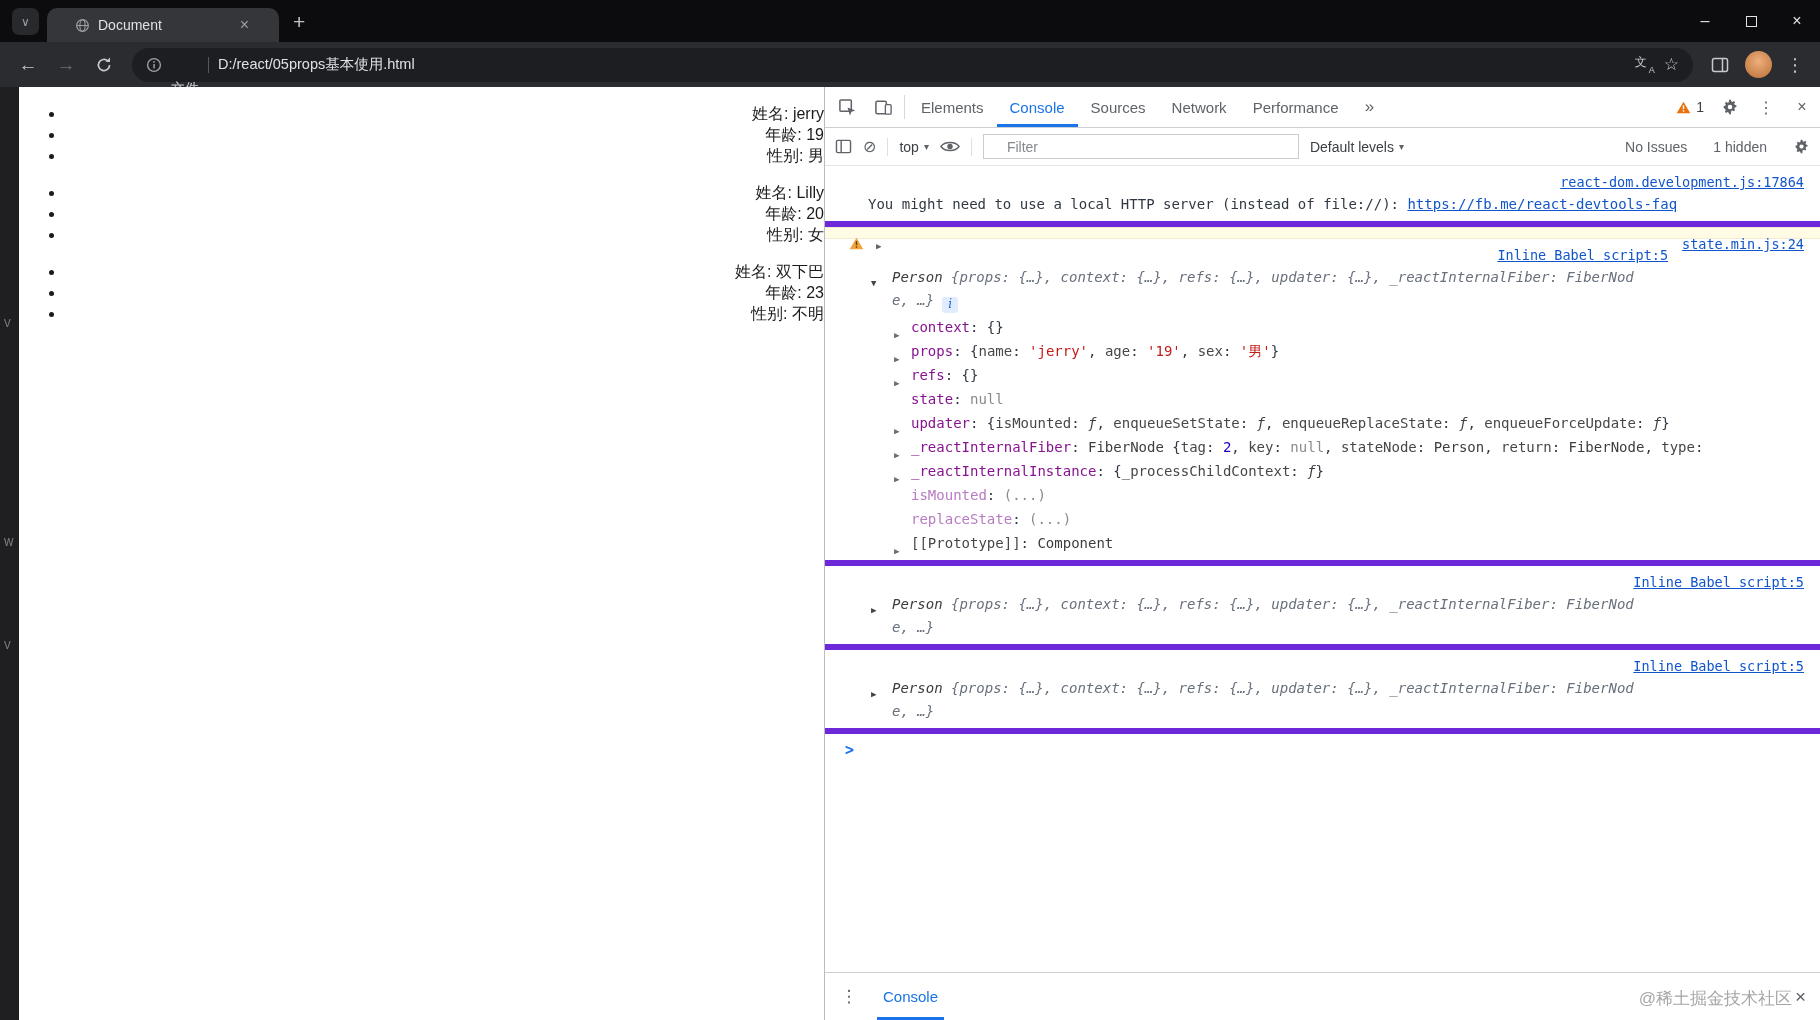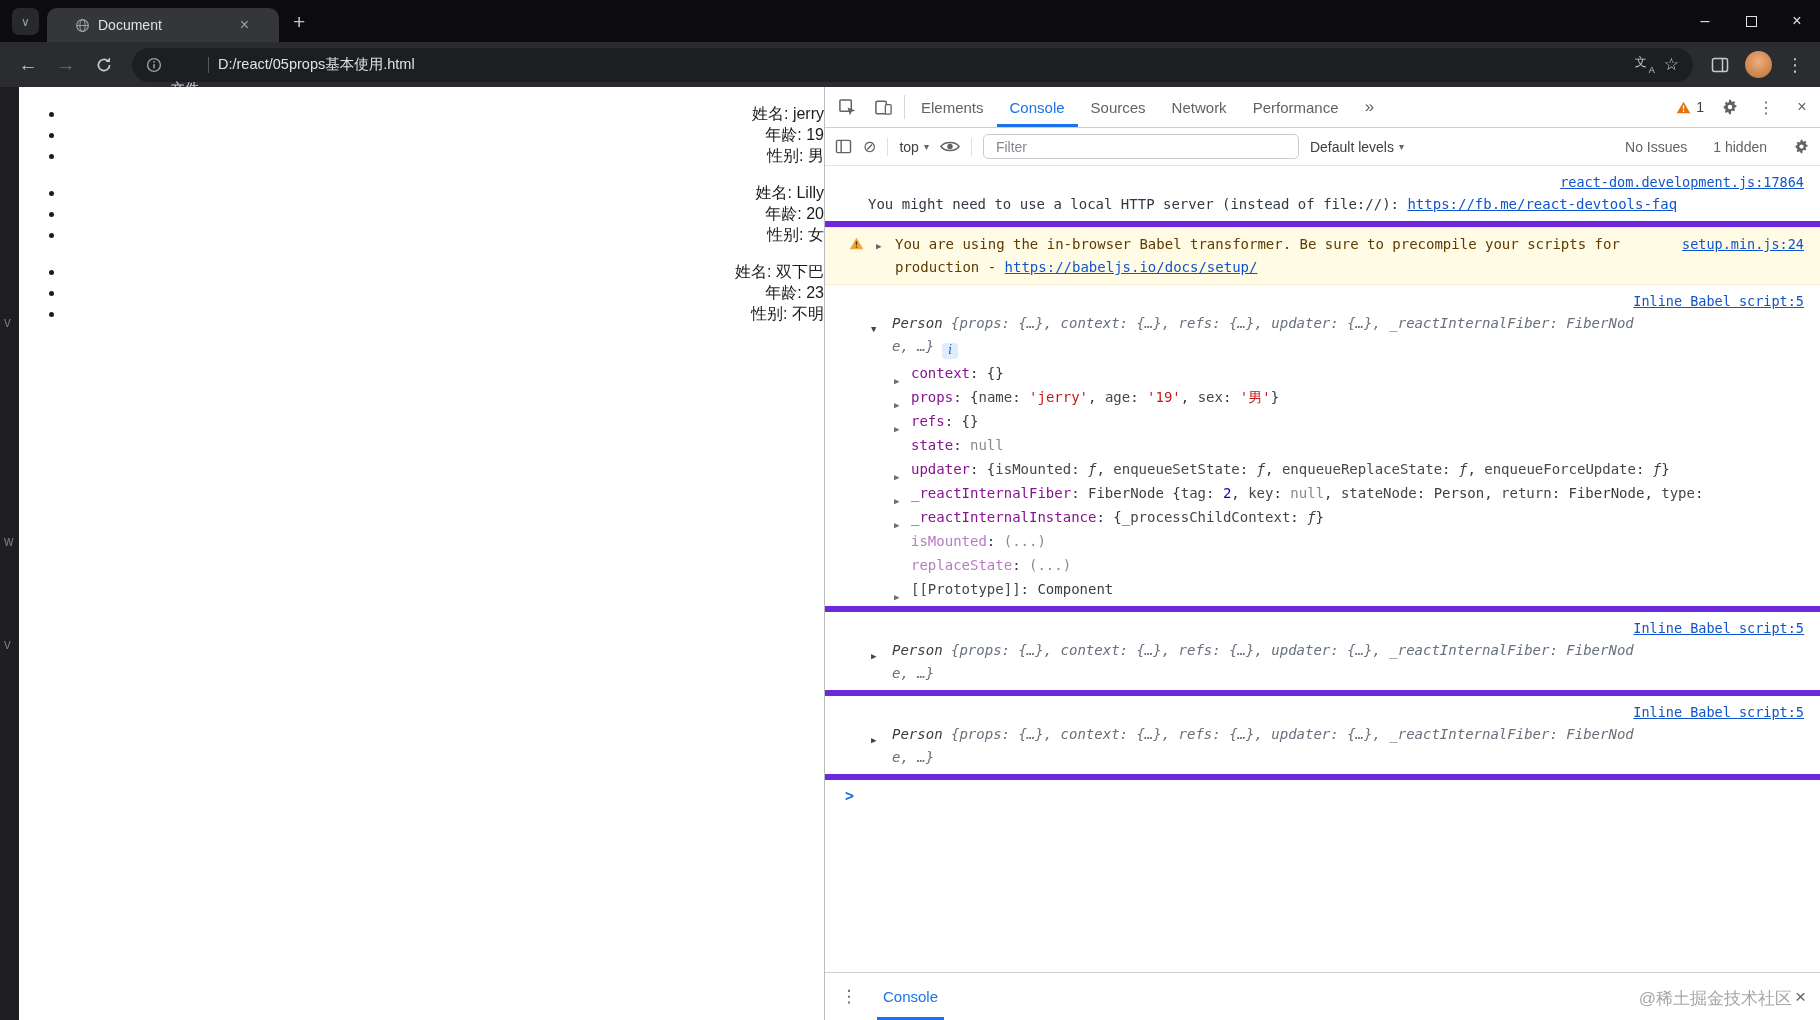--- a/index.html
+++ b/index.html
@@ -77,21 +77,21 @@
   .warnbadge { display:flex; align-items:center; gap:5px; padding:0 8px; font-size:14px;
     color:#3c4043; cursor:pointer; }
 
   .dt-toolbar { height:38px; display:flex; align-items:center; gap:11px; padding:0 10px;
     border-bottom:1px solid #e2e5e8; font-size:14px; color:#3c4043; }
   .tool-ic { display:flex; align-items:center; justify-content:center; color:#5f6368;
     cursor:pointer; font-size:16px; }
   .vsep { width:1px; height:18px; background:#dde0e3; }
   .ddgroup { display:flex; align-items:center; gap:5px; cursor:pointer; white-space:nowrap; }
   .caret { font-size:10px; color:#5f6368; }
-  .filter { width:316px; height:25px; border:1px solid #c9cdd2; border-radius:5px; padding:0 12px;
+  .filter { width:316px; height:25px; border:1px solid #c9cdd2; border-radius:0; padding:0 23px;
     font-size:14px; color:#333; outline:none; font-family:"Liberation Sans",sans-serif; }
   .filter::placeholder { color:#85898e; }
   .right-cluster { margin-left:auto; display:flex; align-items:center; gap:26px;justify-content:flex-end; }
   .muted-lbl { color:#5f6368; white-space:nowrap; cursor:pointer; }
 
   
   .dt-console { position:absolute; top:79px; left:0; right:0; bottom:48px; overflow-y:auto;
     font-family:"DejaVu Sans Mono", monospace; font-size:14px; color:#303942; }
   .entry { border-bottom:6px solid #6d28d9; padding:5px 16px 5px 43px; line-height:23px;
     position:relative; }
@@ -329,22 +329,21 @@
     <div class="entry entry-warn">
       <span class="warn-svg">
         <svg width="15" height="13" viewBox="0 0 16 14">
             <path d="M8 0.8 L15.3 13.2 H0.7 Z" fill="#f2a33c"></path>
             <rect x="7.25" y="4.6" width="1.5" height="4.2" fill="#5c3c00"></rect>
             <rect x="7.25" y="10" width="1.5" height="1.6" fill="#5c3c00"></rect>
           </svg>
       </span>
       <span class="warn-tri">▶</span>
       <div>
-        <span class="src-link fr">setup.min.js:24</span>
-        <span><span>You are using the in-browser Babel transformer. Be sure to precompile your scripts for production - </span><span class="tok-link">https://babeljs.io/docs/setup/</span></span>
+        <span class="src-link fr">state.min.js:24</span>
       </div>
     </div>
 
     <div class="entry">
       <div class="src-row"><span class="src-link">Inline Babel script:5</span></div>
       <div class="obj-line">
         <span class="tri">▼</span><span><span class="tok-obj-name">Person</span><span class="tok-obj-preview"> {props: {…}, context: {…}, refs: {…}, updater: {…}, _reactInternalFiber: FiberNode, …}</span></span><span class="ibadge">i</span>
       </div>
       <div class="tree">
         <div class="tree-row"><span class="tri">▶</span><span><span class="tok-key">context</span><span>: {}</span></span></div>

